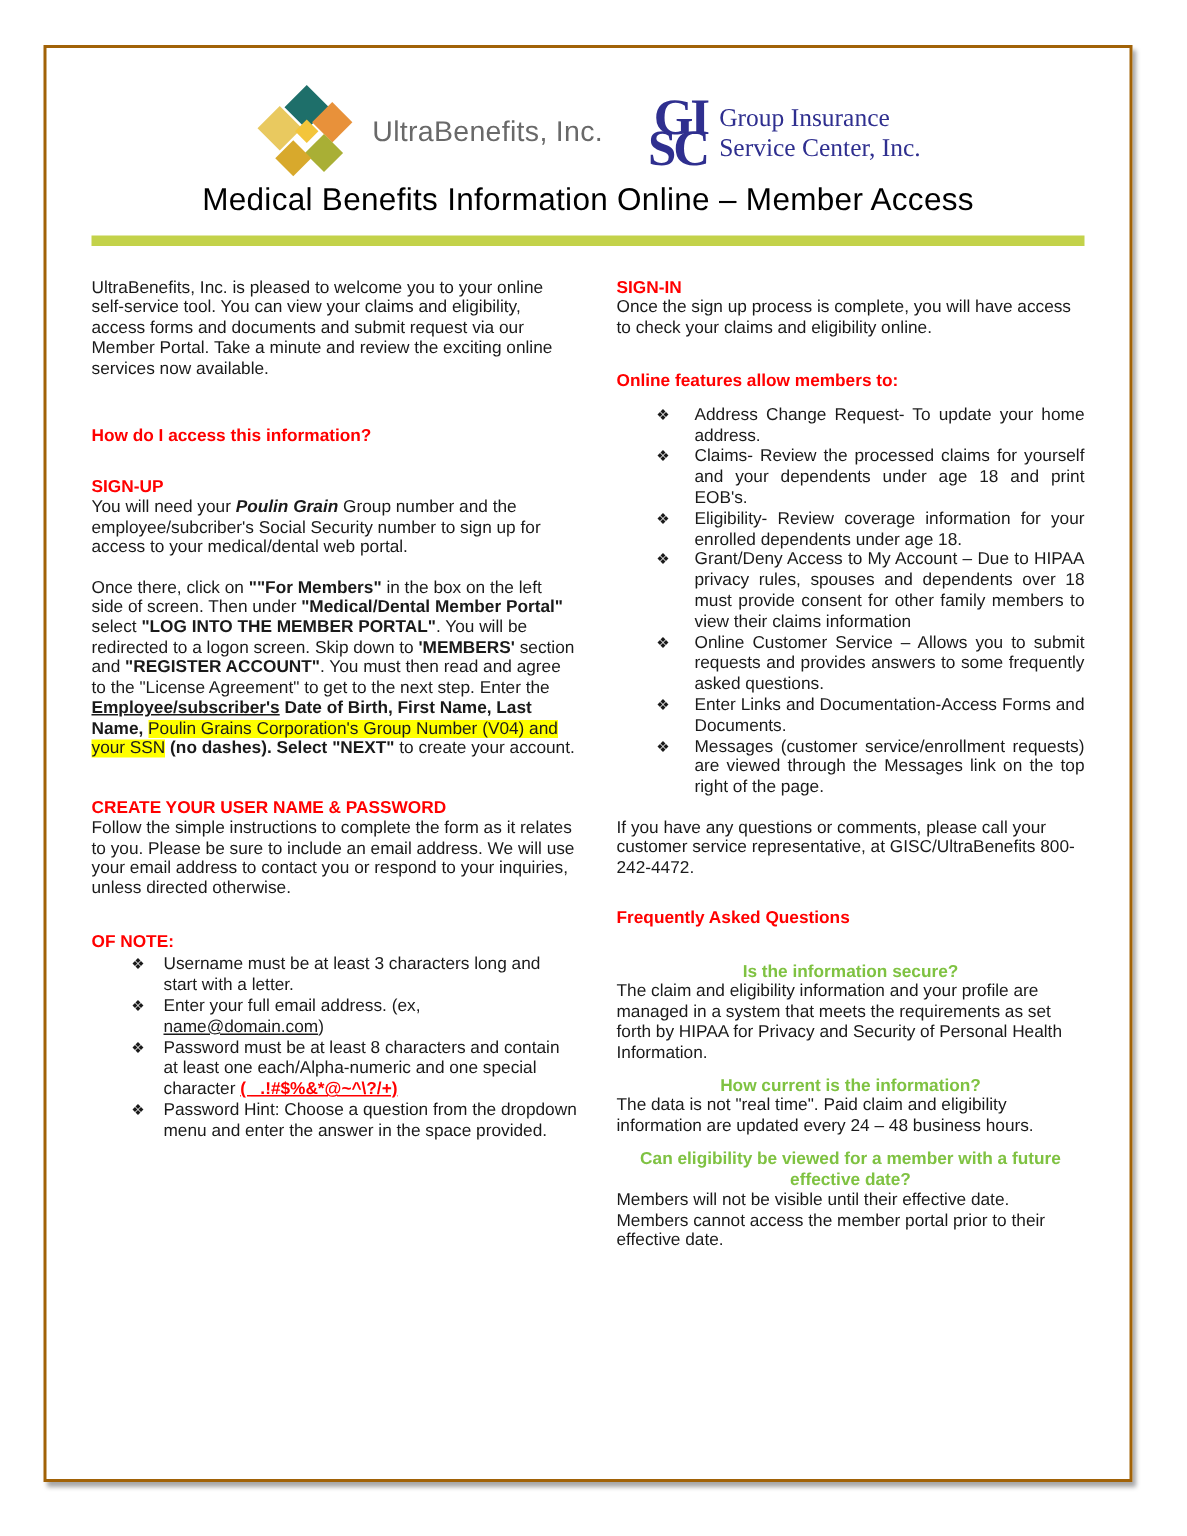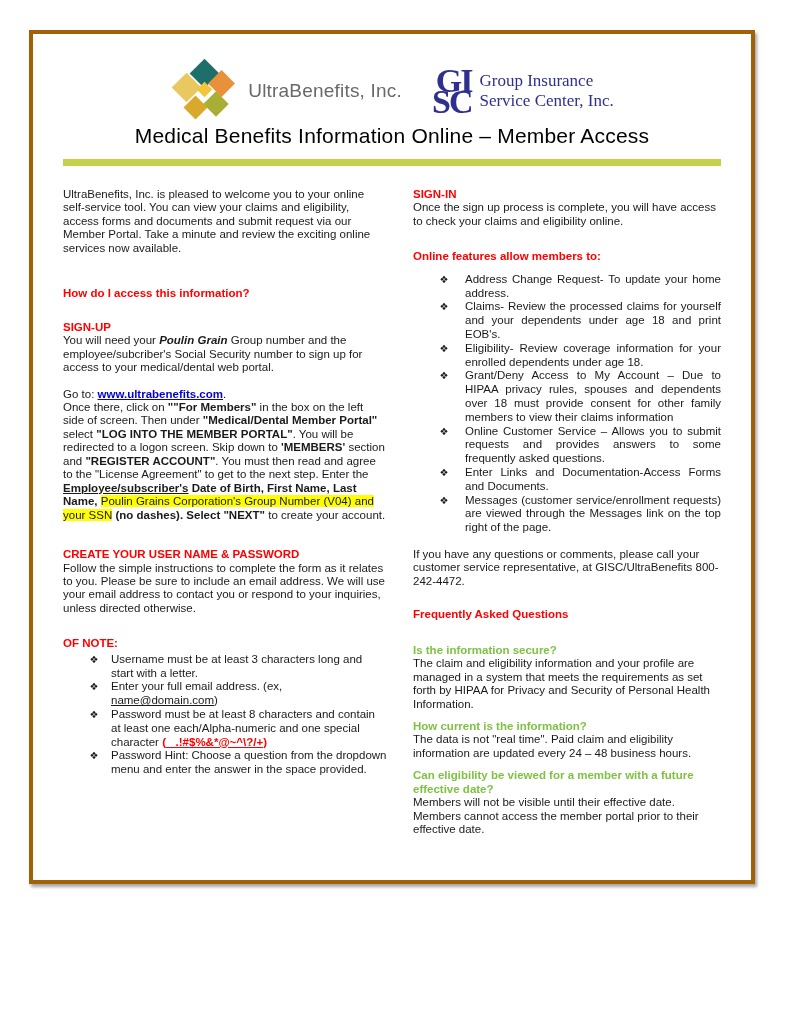--- a/index.html
+++ b/index.html
@@ -3,22 +3,22 @@
 <meta charset="utf-8">
 <style>
   * { box-sizing: border-box; }
   html,body { margin:0; padding:0; }
   body {
     width:791px; height:1024px; background:#ffffff; position:relative;
     font-family:"Liberation Sans","DejaVu Sans",sans-serif; color:#1a1a1a;
     -webkit-font-smoothing:antialiased;
   }
   .page {
-    position:absolute; left:29px; top:30px; width:726px; height:854px;
-    border:4px solid #a16207; background:#fff; box-shadow:2px 3px 3px rgba(0,0,0,.35);
+    position:absolute; left:29px; top:30px; width:726px; height:958px;
+    border:2px solid #a16207; background:#fff; box-shadow:2px 3px 3px rgba(0,0,0,.35);
     padding:0 30px;
   }
   
   .header-row { display:flex; justify-content:center; align-items:center; gap:30px; margin-top:24px; height:66px; }
   .brand { display:flex; align-items:center; gap:10px; }
   .ub-logo { position:relative; width:68px; height:62px; flex:none; }
   .dm { position:absolute; transform:rotate(45deg); }
   .dm-teal   { width:21px; height:21px; left:24px; top:3px;  background:#1e6f6a; }
   .dm-orange { width:19px; height:19px; left:42px; top:14px; background:#e8913a; }
   .dm-gold   { width:21px; height:21px; left:6px;  top:17px; background:#e9c95f; }
@@ -52,21 +52,21 @@
   .redtxt { color:#ff0000; font-weight:bold; text-decoration:underline; }
   .link { color:#0000d4; font-weight:bold; text-decoration:underline; cursor:pointer; }
   .just { text-align:justify; }
   .bullet { display:flex; font-size:11.5px; line-height:1.2; }
   .bullet .marker { flex:none; text-align:center; font-size:10px; padding-top:1px; }
   .col-left  .bullet { padding-left:14px; }
   .col-left  .bullet .marker { width:34px; }
   .col-right .bullet { padding-left:10px; }
   .col-right .bullet .marker { width:42px; }
   .bullet .btxt { flex:1; }
-  .faq-q { color:#7fc242; font-weight:bold; font-size:11.5px; line-height:1.17; }
+  .faq-q { color:#7fc242; font-weight:bold; font-size:11.5px; line-height:1.17;text-align:center; }
   
   .mb2{margin-bottom:2px;} .mb9{margin-bottom:9px;}
   .mb13{margin-bottom:13px;} .mb16{margin-bottom:32px;} .mb20{margin-bottom:20px;}
   .mb22{margin-bottom:22px;} .mb26{margin-bottom:26px;}
 </style>
 </head>
 <body>
 
 <div class="page">
 
@@ -101,21 +101,20 @@
 
     <div class="col-left">
 
       <p class="mb16">UltraBenefits, Inc. is pleased to welcome you to your online self-service tool.  You can view your claims and eligibility, access forms and documents and submit request via our Member Portal. Take a minute and review the exciting online services now available.</p>
 
       <div class="red-h mb20">How do I access this information?</div>
 
       <div class="red-h">SIGN-UP</div>
       <p class="mb13"><span>You will need your </span><span class="bi">Poulin Grain</span><span> Group number and the employee/subcriber's Social Security number to sign up for access to your medical/dental web portal.</span></p>
 
-      <p><span>Go to: </span><span class="link">www.ultrabenefits.com</span><span>.</span></p>
       <p class="mb26"><span>Once there, click on </span><span class="b">""For Members"</span><span> in the box on the left side of screen.  Then under </span><span class="b">"Medical/Dental Member Portal"</span><span> select </span><span class="b">"LOG INTO THE MEMBER PORTAL"</span><span>. You will be redirected to a logon screen.  Skip down to </span><span class="b">'MEMBERS'</span><span> section and </span><span class="b">"REGISTER ACCOUNT"</span><span>. You must then read and agree to the "License Agreement" to get to the next step.  Enter the </span><span class="bu">Employee/subscriber's</span><span class="b"> Date of Birth, First Name, Last Name, </span><span class="hl">Poulin Grains Corporation's Group Number (V04) and your SSN</span><span class="b"> (no dashes).  Select </span><span class="b">"NEXT"</span><span> to create your account.</span></p>
 
       <div class="red-h">CREATE YOUR USER NAME &amp; PASSWORD</div>
       <p class="mb22">Follow the simple instructions to complete the form as it relates to you.  Please be sure to include an email address. We will use your email address to contact you or respond to your inquiries, unless directed otherwise.</p>
 
       <div class="red-h mb2">OF NOTE:</div>
 
       <div class="bullet">
         <span class="marker">❖</span>
         <span class="btxt">Username must be at least 3 characters long and start with a letter.</span>

